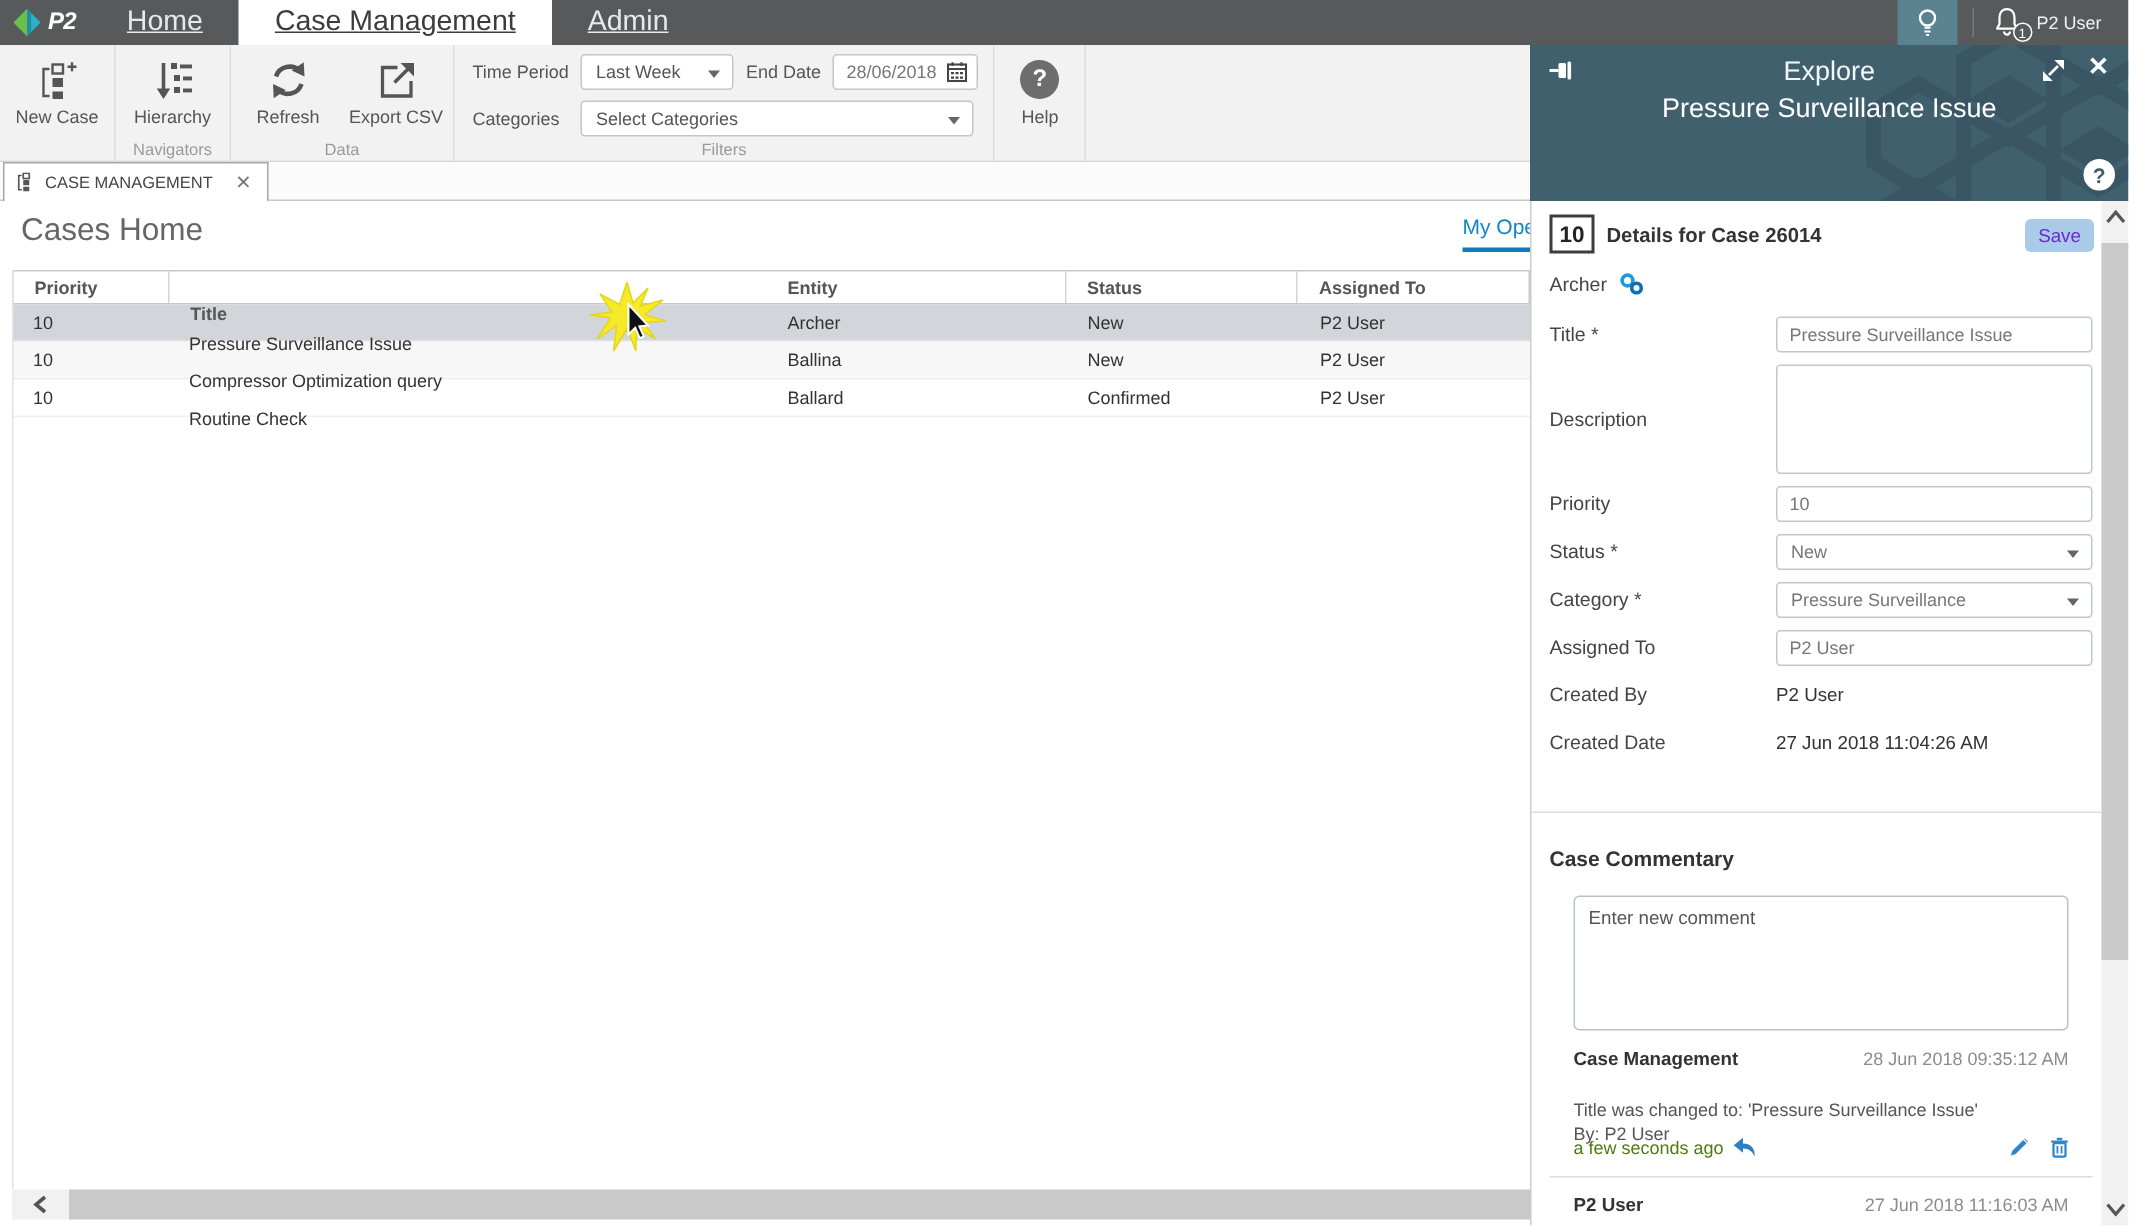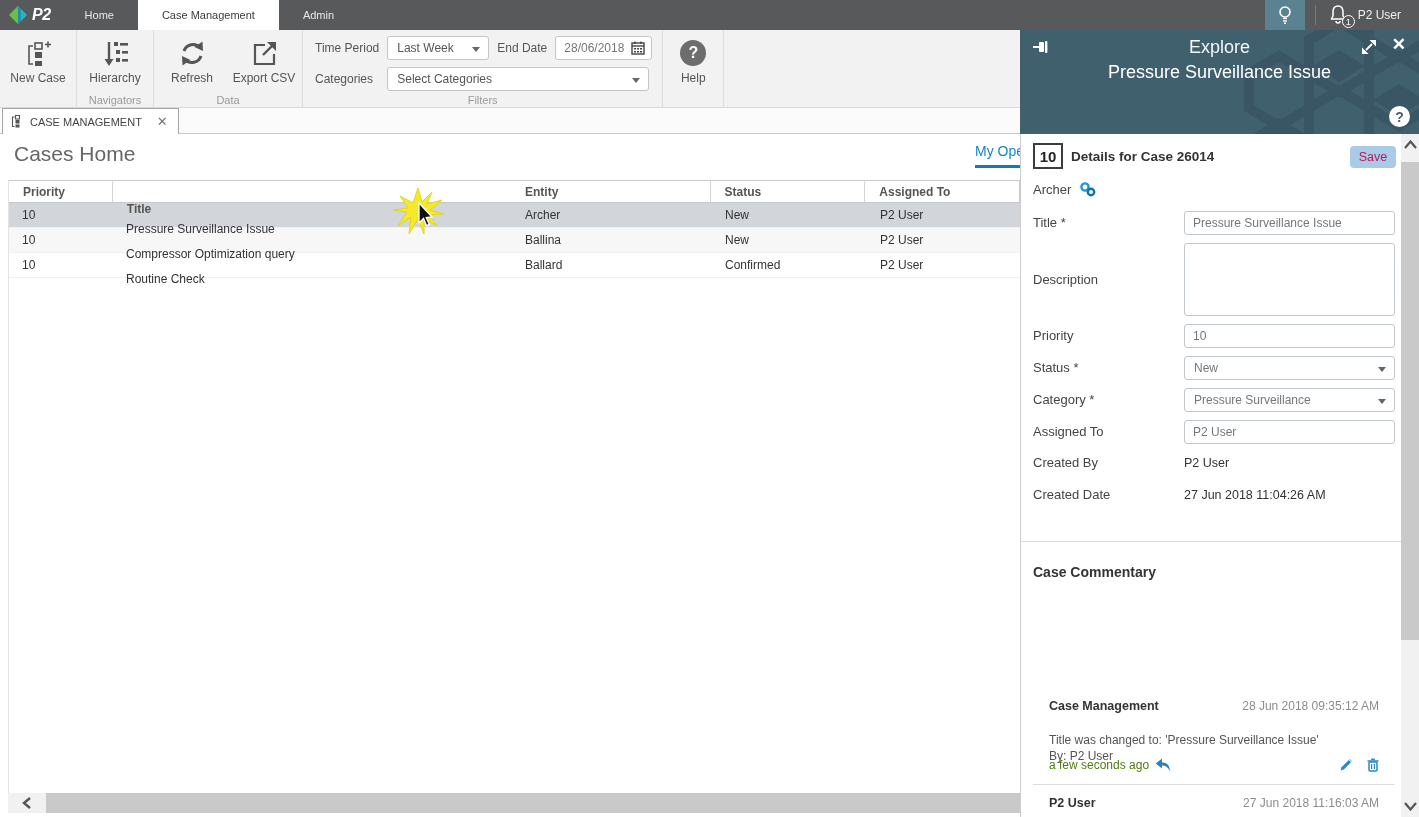--- a/index.html
+++ b/index.html
@@ -3,21 +3,21 @@
 <meta charset="utf-8">
 <style>
   * { margin:0; padding:0; box-sizing:border-box; }
   html,body { width:1419px; height:817px; overflow:hidden; }
   body { position:relative; font-family:"Liberation Sans", sans-serif; background:#fff; color:#333; }
 
   
   .topbar { position:absolute; left:0; top:0; width:1419px; height:30px; background:#58595b; display:flex; align-items:stretch; }
   .logo { display:flex; align-items:center; gap:4px; padding:0 10px 0 8px; }
   .logo-text { color:#fff; font-weight:bold; font-size:16px; font-style:italic; letter-spacing:-0.5px; }
-  .nav-tab { display:flex; align-items:center; justify-content:center; padding:0 24px; font-size:11px; color:#e8e8e8; cursor:default; }
+  .nav-tab { display:flex; align-items:center; justify-content:center; padding:0 24px; font-size:19px; color:#e8e8e8; cursor:default;text-decoration:underline; }
   .nav-tab.active { background:#fff; color:#3c3c3c; }
   .topbar-right { margin-left:auto; display:flex; align-items:stretch; }
   .bulb-tab { width:40px; display:flex; align-items:center; justify-content:center; background:#5a8290; }
   .topbar-sep { width:1px; background:#7a7a7c; margin:5px 10px; }
   .bell-wrap { position:relative; display:flex; align-items:center; padding:0 10px 0 2px; }
   .bell-badge { position:absolute; right:3px; bottom:2px; width:13px; height:13px; border:1.5px solid #fff; border-radius:50%; background:#58595b; color:#fff; font-size:9px; display:flex; align-items:center; justify-content:center; }
   .user-name { display:flex; align-items:center; padding-right:18px; color:#f0f0f0; font-size:12px; }
 
   
   .ribbon { position:absolute; left:0; top:30px; width:1419px; height:78px; background:#f2f2f2; border-bottom:1px solid #d9d9d9; display:flex; }
@@ -69,21 +69,21 @@
   .ph-title { position:absolute; left:0; right:0; top:7px; text-align:center; font-size:18px; font-weight:300; color:#f2f6f8; }
   .ph-subtitle { position:absolute; left:0; right:0; top:32px; text-align:center; font-size:18px; font-weight:300; color:#fff; }
   .ph-pin { position:absolute; left:12px; top:9px; }
   .ph-expand { position:absolute; right:42px; top:9px; }
   .ph-close { position:absolute; right:13px; top:4px; font-size:17px; color:#fff; font-weight:bold; }
   .ph-help { position:absolute; right:9px; bottom:7px; width:21px; height:21px; border-radius:50%; background:#fff; color:#3f5d6b; font-weight:bold; font-size:14px; display:flex; align-items:center; justify-content:center; }
   .panel-body { position:absolute; left:0; top:104px; width:381px; height:683px; background:#fff; border-left:1px solid #ccc; overflow:hidden; }
 
   .badge-box { position:absolute; left:12px; top:9px; width:30px; height:26px; border:2px solid #3c3c3c; font-weight:bold; font-size:15px; color:#222; display:flex; align-items:center; justify-content:center; }
   .details-heading { position:absolute; left:50px; top:15px; font-size:13.5px; font-weight:bold; color:#333; }
-  .save-btn { position:absolute; left:329px; top:12px; width:46px; height:22px; background:#a9cbe8; color:#be185d; border:none; border-radius:4px; font-size:12.5px; font-family:"Liberation Sans",sans-serif; }
+  .save-btn { position:absolute; left:329px; top:12px; width:46px; height:22px; background:#a9cbe8; color:#6d28d9; border:none; border-radius:4px; font-size:12.5px; font-family:"Liberation Sans",sans-serif; }
   .entity-row { position:absolute; left:12px; top:48px; display:flex; align-items:center; gap:8px; font-size:13px; color:#444; }
 
   .frm-label { position:absolute; left:12px; font-size:13px; color:#444; }
   .frm-input { position:absolute; left:163px; width:211px; height:24px; border:1px solid #c0c7cd; border-radius:3px; padding:0 8px; font-size:12px; color:#777; font-family:"Liberation Sans",sans-serif; background:#fff; }
   .frm-select { position:absolute; left:163px; width:211px; height:24px; border:1px solid #c0c7cd; border-radius:3px; background:#fff; display:flex; align-items:center; padding:0 22px 0 9px; font-size:12px; color:#777; }
   .frm-select .caret { position:absolute; right:8px; top:10px; width:0; height:0; border-left:4px solid transparent; border-right:4px solid transparent; border-top:5px solid #666; }
   .frm-text { position:absolute; left:163px; font-size:12.5px; color:#333; }
   .frm-textarea { position:absolute; left:163px; top:109px; width:211px; height:73px; border:1px solid #c0c7cd; border-radius:3px; resize:none; font-family:"Liberation Sans",sans-serif; }
 
   .section-divider { position:absolute; left:0; top:407px; width:381px; border-top:1px solid #ddd; }
@@ -383,20 +383,21 @@
     <input class="frm-input" style="top: 286px;" value="P2 User">
 
     <span class="frm-label" style="top:321px;">Created By</span>
     <span class="frm-text" style="top:322px;">P2 User</span>
 
     <span class="frm-label" style="top:353px;">Created Date</span>
     <span class="frm-text" style="top:354px;">27 Jun 2018 11:04:26 AM</span>
 
     <div class="section-divider"></div>
     <div class="commentary-heading">Case Commentary</div>
+    <textarea class="comment-box" placeholder="Enter new comment" style=""></textarea>
 
     <div class="cmt-head" style="top:565px;">
       <span class="cmt-author">Case Management</span>
       <span class="cmt-time">28 Jun 2018 09:35:12 AM</span>
     </div>
     <div class="cmt-body" style="top:586px;">
       <div>Title was changed to: 'Pressure Surveillance Issue'</div>
       <div>By: P2 User</div>
     </div>
     <div class="cmt-foot" style="top:624px;">

